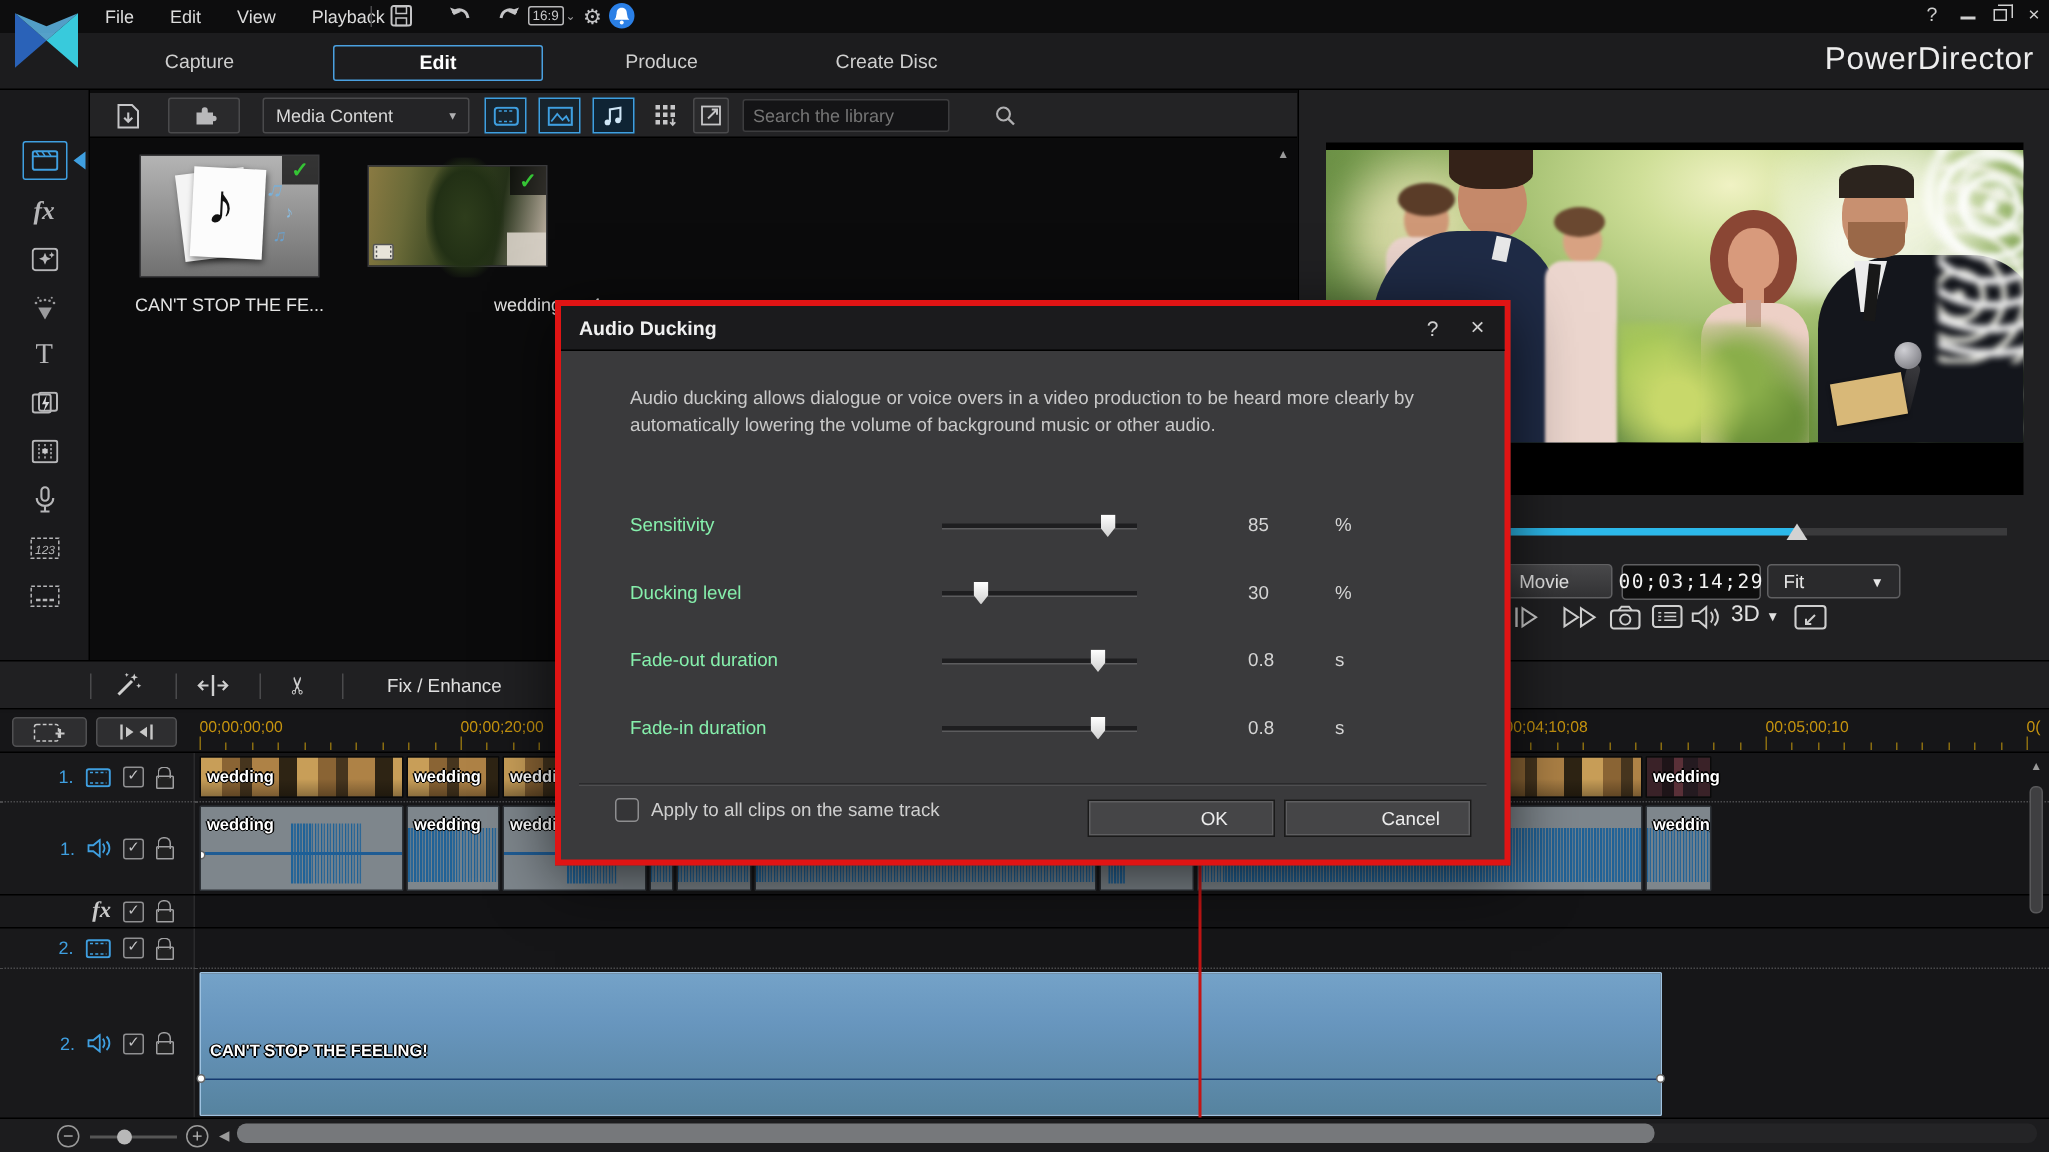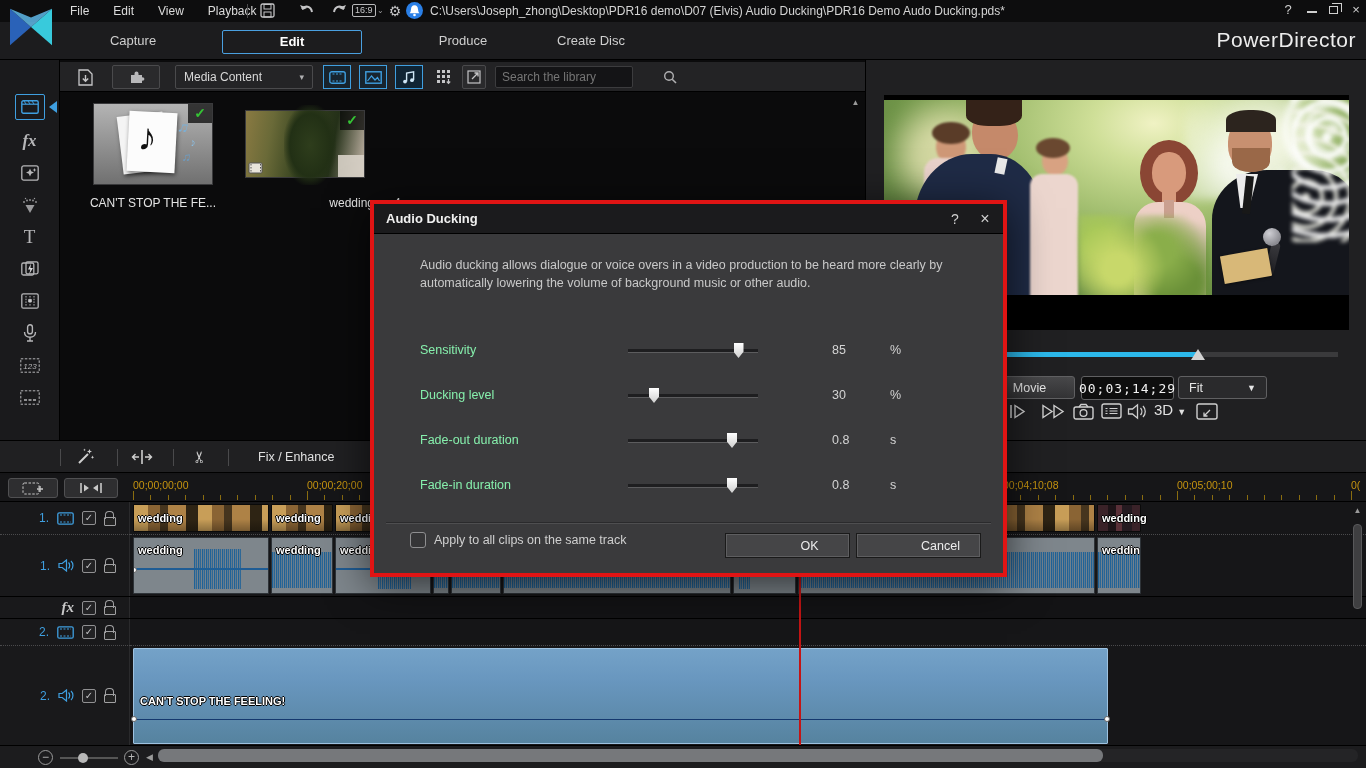--- a/index.html
+++ b/index.html
@@ -153,38 +153,37 @@
     </span>
     <span class="abs" style="left:352px;top:4px;height:13px;border:1px solid #b8b8ba;border-radius:2px;padding:0 2px;font-size:9px;line-height:11px;color:#c8c8ca;">16:9</span>
     <span class="abs" style="left:377px;top:6px;font-size:8px;color:#9a9a9c;">⌄</span>
     <span class="tb-ic" style="left:386px;font-size:14px;">⚙</span>
     <span class="abs" style="left:406px;top:2px;width:17px;height:17px;border-radius:50%;background:#2a7fe6;">
       <svg width="17" height="17" viewBox="0 0 17 17">
           <path d="M8.5 3.2 c2.4 0 3.4 1.8 3.4 3.6 l0.6 3.1 1 1.3 H3.5 l1-1.3 0.6-3.1 c0-1.8 1-3.6 3.4-3.6z" fill="#fff"></path>
           <circle cx="8.5" cy="13" r="1.3" fill="#fff"></circle>
         </svg>
     </span>
-    <span id="path-text">C:\Users\Joseph_zhong\Desktop\PDR16 demo\D07 (Elvis) Audio Ducking\PDR16 Demo Audo Ducking.pds*</span>
     <div id="win-controls">
       <span style="left:1278px;">?</span>
       <span style="left:1302px;">
           <span class="abs win-min" style="left:5px;"></span>
         </span>
       <span style="left:1324px;">
           <span class="abs win-restore" style="left:5px;"></span>
         </span>
       <span style="left:1346px;">×</span>
     </div>
   </div>
 
   <div id="tabbar">
     <div id="tabs">
         <div class="tab" style="left: 63px;">Capture</div>
         <div class="tab active" style="left: 222px;">Edit</div>
-        <div class="tab" style="left: 393px;">Produce</div>
+        <div class="tab" style="left: 371px;">Produce</div>
         <div class="tab" style="left: 521px;">Create Disc</div>
       </div>
     <span id="brand">PowerDirector</span>
   </div>
 
   <div class="abs" style="left:8px;top:6px;z-index:10;">
     <svg width="46" height="42" viewBox="0 0 48 44">
       <path d="M2 3 L24 22 L2 41 Z" fill="#2a62b8"></path>
       <path d="M46 3 L24 22 L46 41 Z" fill="#38cadc"></path>
       <path d="M2 3 L24 22 L46 3 L24 12 Z" fill="#5fb8e8" opacity=".85"></path>

